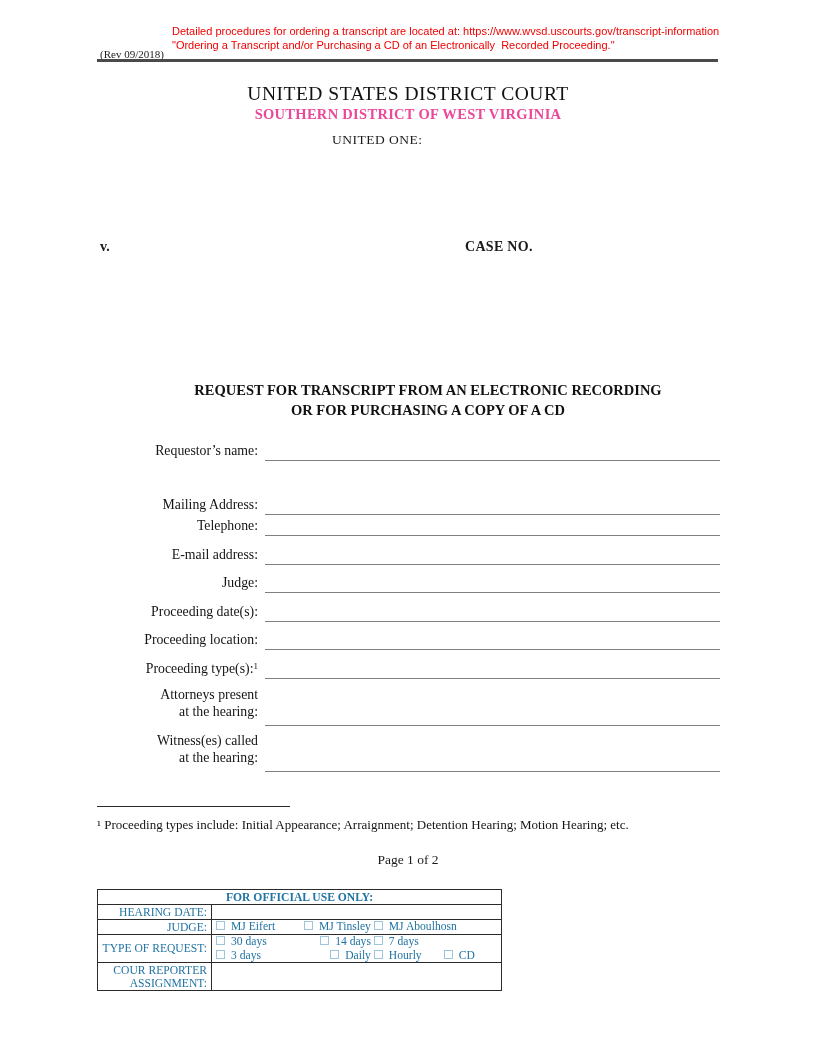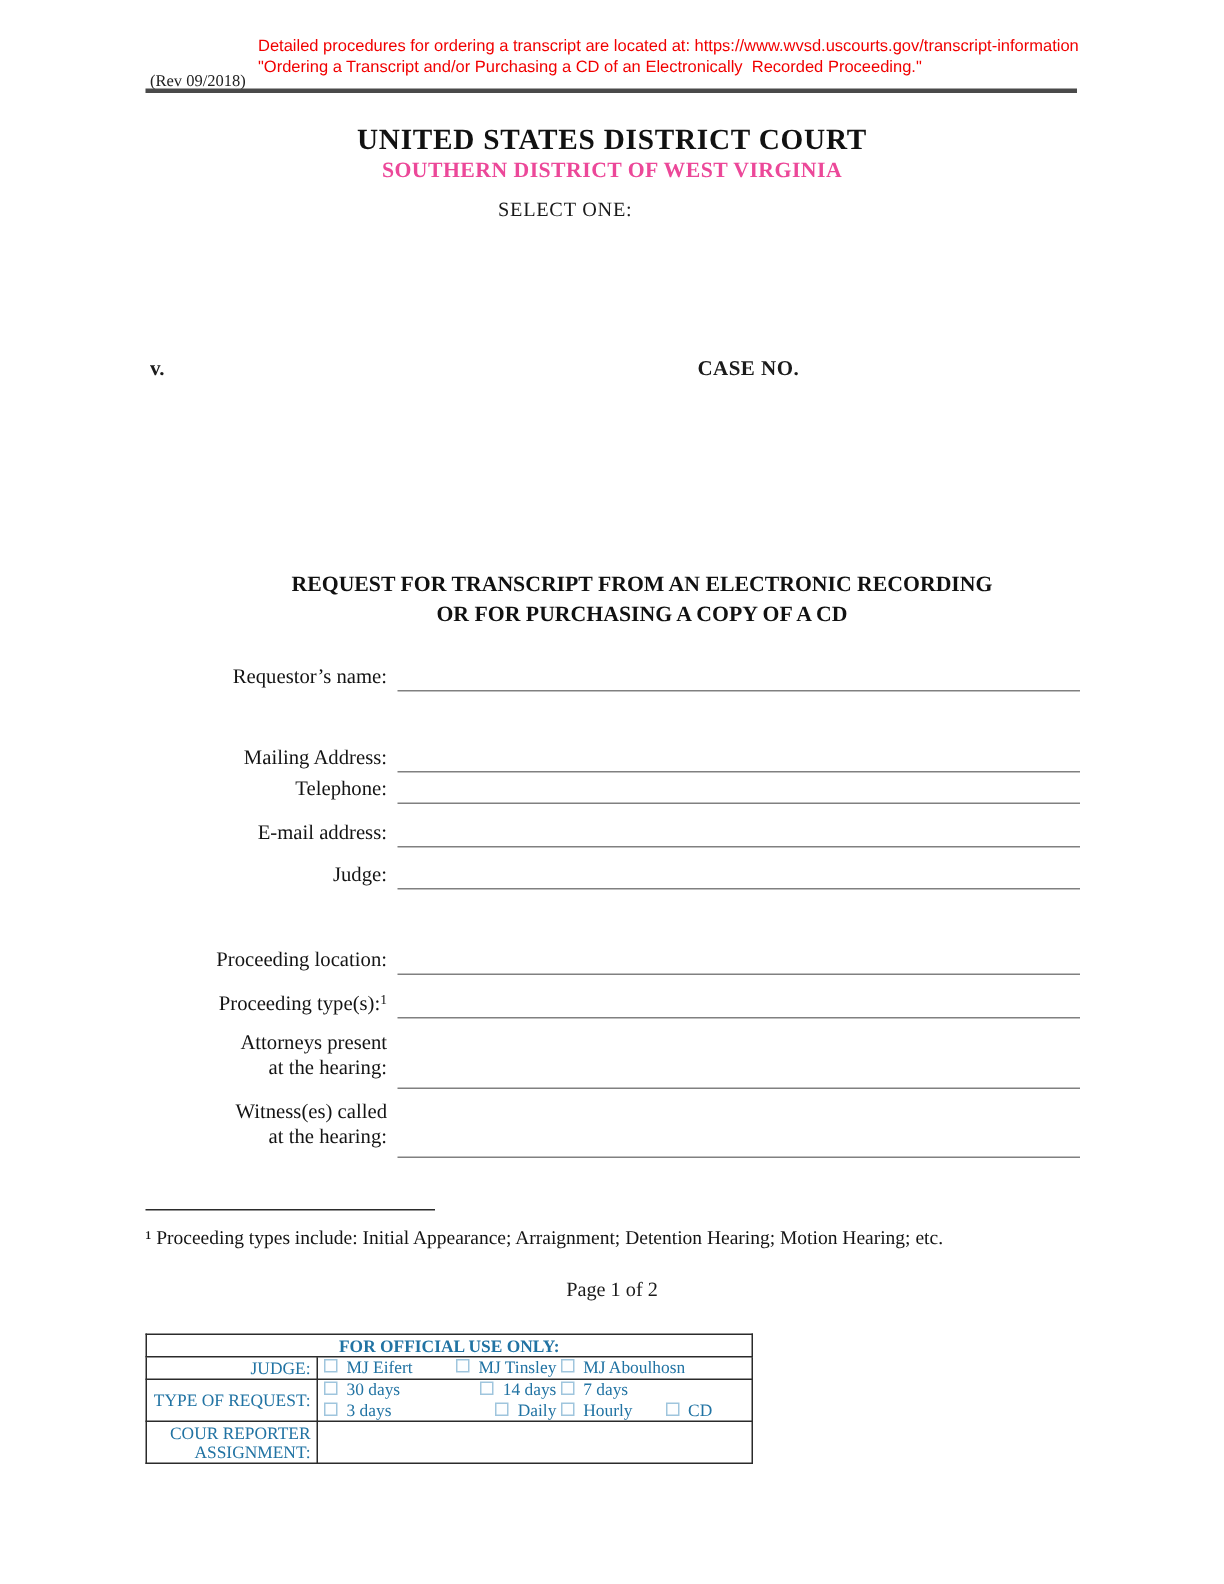--- a/index.html
+++ b/index.html
@@ -9,21 +9,21 @@
   
   .notice{position:absolute;left:172px;top:25px;width:620px;
           font-family:"Liberation Sans","DejaVu Sans",sans-serif;
           font-size:11px;line-height:13.5px;color:#f10000;}
   .notice div{white-space:pre-wrap;}
   .rev{position:absolute;left:100px;top:48px;font-size:11px;color:#222;}
   .top-rule{position:absolute;left:97px;top:59px;width:621px;height:3px;background:#4a4a4a;}
 
   
   .court{position:absolute;left:0;top:83px;width:816px;text-align:center;
-         font-weight:bold;font-size:19.5px;letter-spacing:.5px;color:#111;}
+         font-weight:normal;font-size:19.5px;letter-spacing:.5px;color:#111;}
   .district{position:absolute;left:0;top:106px;width:816px;text-align:center;
             font-weight:bold;font-size:14.5px;letter-spacing:.3px;color:#ec4899;}
   .select-one{position:absolute;left:332px;top:132px;font-size:13.5px;letter-spacing:.5px;}
   .versus{position:absolute;left:100px;top:239px;font-weight:bold;font-size:14px;}
   .case-no{position:absolute;left:465px;top:239px;font-weight:bold;font-size:14px;letter-spacing:.3px;}
 
   
   .form-title{position:absolute;left:90px;top:380px;width:676px;text-align:center;
               font-weight:bold;font-size:14.5px;line-height:20px;color:#111;}
 
@@ -66,21 +66,21 @@
 
   <div class="notice">
     <div>Detailed procedures for ordering a transcript are located at: https://www.wvsd.uscourts.gov/transcript-information</div>
     <div>"Ordering a Transcript and/or Purchasing a CD of an Electronically  Recorded Proceeding."</div>
   </div>
   <div class="rev">(Rev 09/2018)</div>
   <div class="top-rule"></div>
 
   <div class="court">UNITED STATES DISTRICT COURT</div>
   <div class="district">SOUTHERN DISTRICT OF WEST VIRGINIA</div>
-  <div class="select-one">SELECT ONE:</div>
+  <div class="select-one">UNITED ONE:</div>
 
   <div class="versus">v.</div>
   <div class="case-no">CASE NO.</div>
 
   <div class="form-title">
     <div>REQUEST FOR TRANSCRIPT FROM AN ELECTRONIC RECORDING</div>
     <div>OR FOR PURCHASING A COPY OF A CD</div>
   </div>
 
   <div class="frow" style="top:441px">
@@ -94,20 +94,24 @@
   <div class="frow" style="top:516px">
     <div class="flabel">Telephone:</div>
     <div class="fline"></div>
   </div>
   <div class="frow" style="top:545px">
     <div class="flabel">E-mail address:</div>
     <div class="fline"></div>
   </div>
   <div class="frow" style="top:573px">
     <div class="flabel">Judge:</div>
+    <div class="fline"></div>
+  </div>
+  <div class="frow" style="top:602px">
+    <div class="flabel">Proceeding date(s):</div>
     <div class="fline"></div>
   </div>
   <div class="frow" style="top:630px">
     <div class="flabel">Proceeding location:</div>
     <div class="fline"></div>
   </div>
   <div class="frow" style="top:659px">
     <div class="flabel"><span>Proceeding type(s):</span><sup class="fn">1</sup></div>
     <div class="fline"></div>
   </div>
@@ -124,20 +128,24 @@
 
   <div class="footnote-rule"></div>
   <div class="footnote">¹ Proceeding types include: Initial Appearance; Arraignment; Detention Hearing; Motion Hearing; etc.</div>
   <div class="page-number">Page 1 of 2</div>
 
   <div class="official">
     <table class="official-tbl">
       <tbody>
           <tr style="height:15px">
         <td class="hdr" colspan="2">FOR OFFICIAL USE ONLY:</td>
+      </tr>
+      <tr style="height:15px">
+        <td class="lbl">HEARING DATE:</td>
+        <td class="val"></td>
       </tr>
       <tr style="height:15px">
         <td class="lbl">JUDGE:</td>
         <td class="val">
           <div class="optline">
             <span class="opt w1"><span class="cb"></span><span>MJ Eifert</span></span>
             <span class="opt w2"><span class="cb"></span><span>MJ Tinsley</span></span>
             <span class="opt"><span class="cb"></span><span>MJ Aboulhosn</span></span>
           </div>
         </td>

